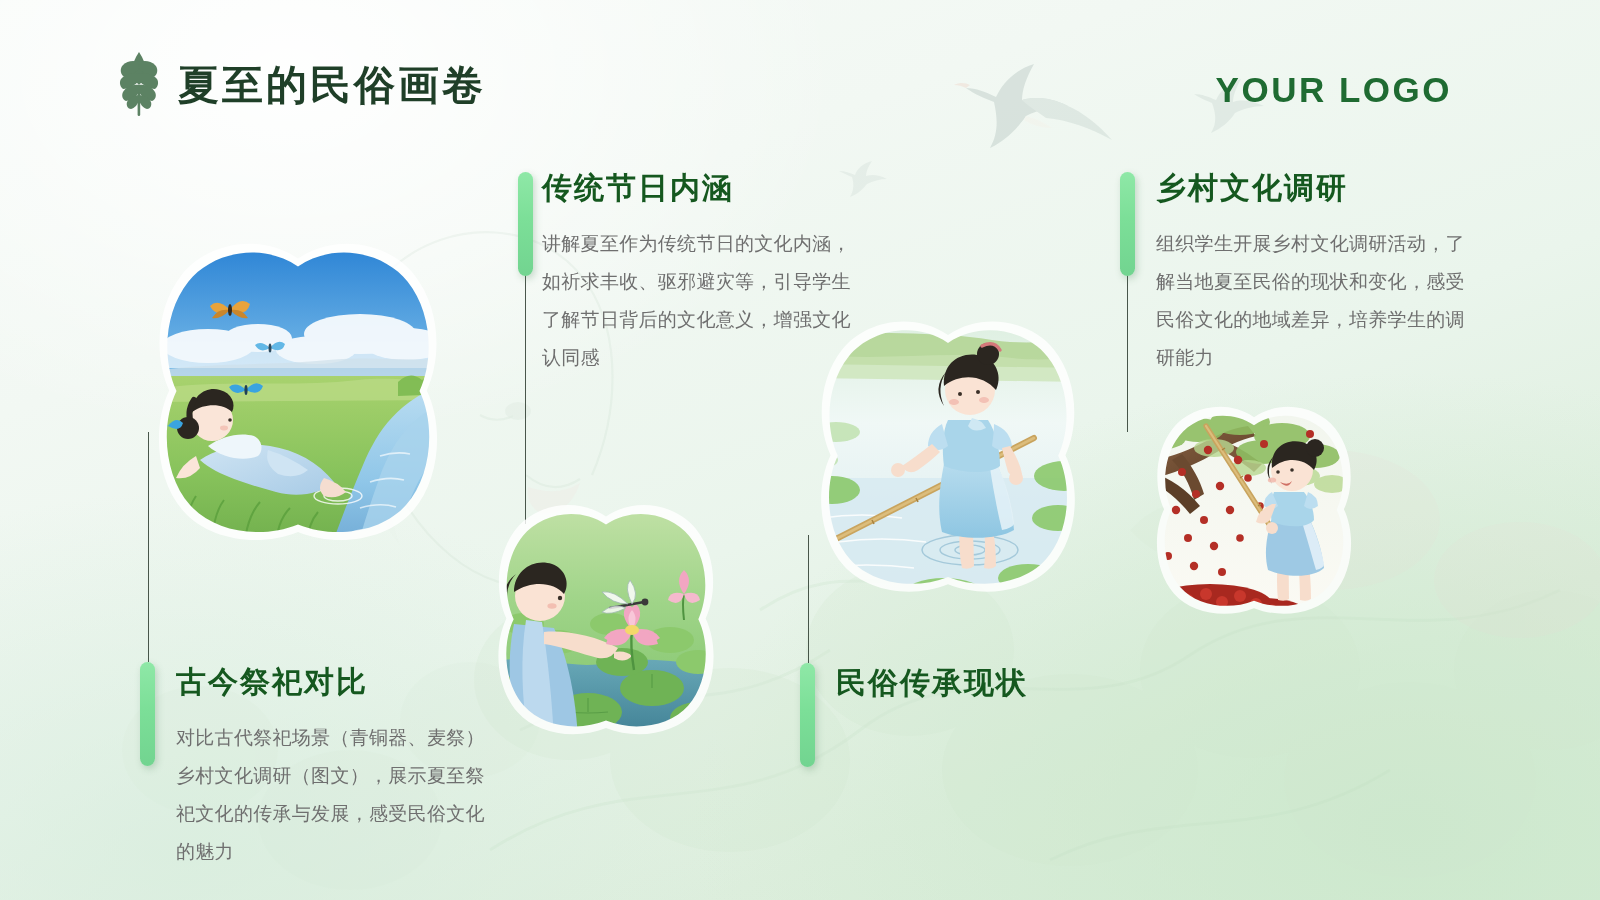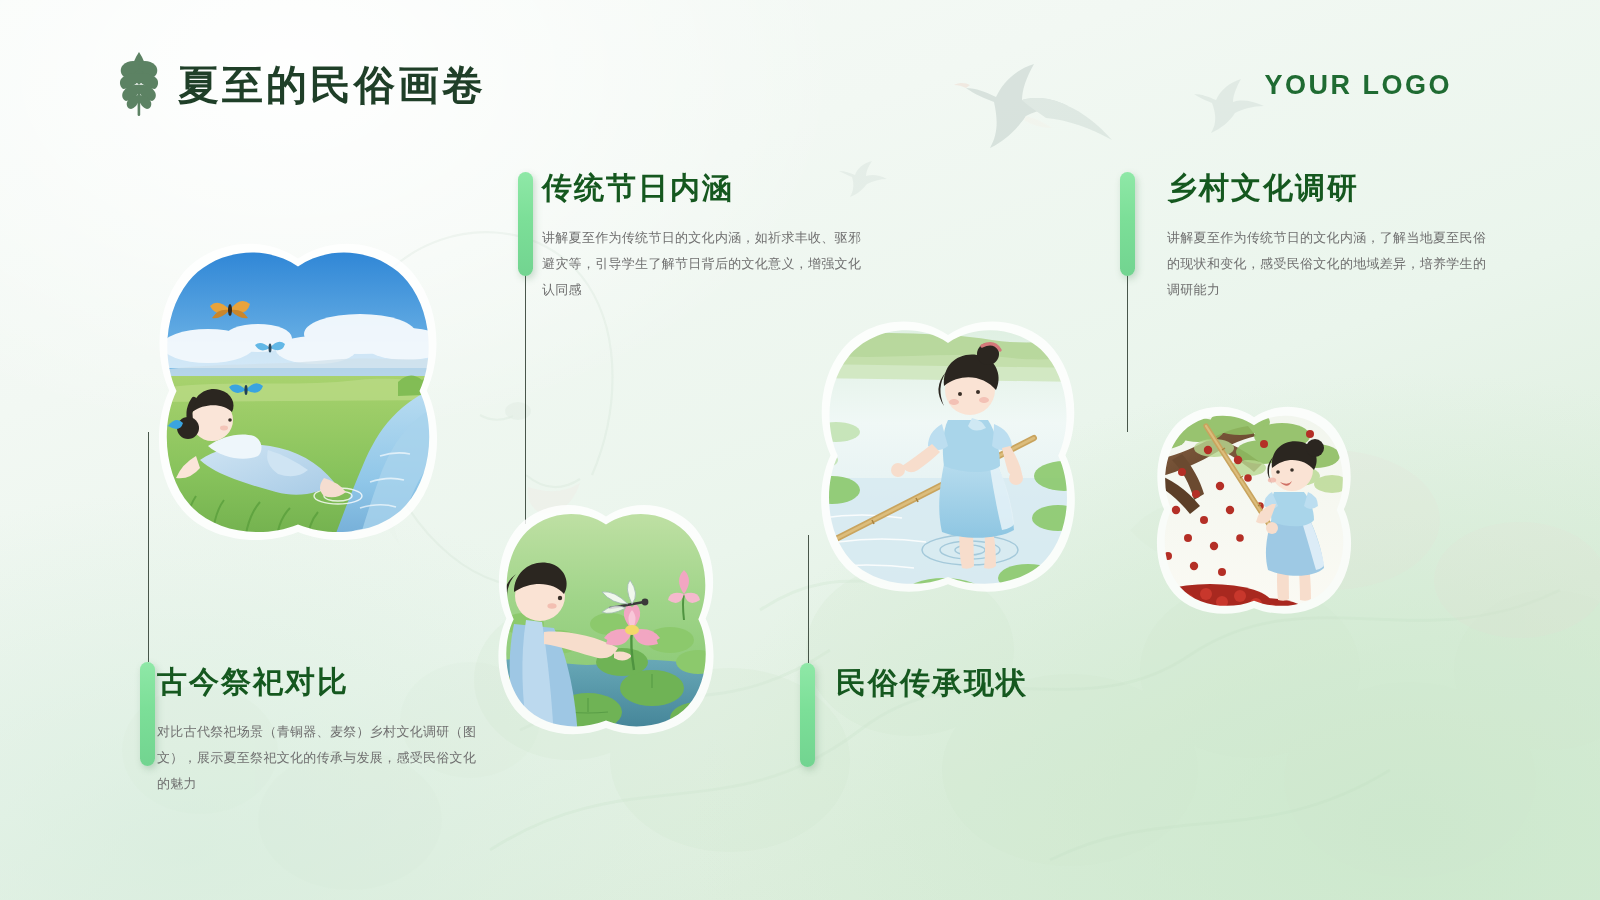--- a/index.html
+++ b/index.html
@@ -49,21 +49,21 @@
     position:absolute; left:178px; top:58px;
     font-size:41px; font-weight:700; letter-spacing:3px;
     color:#1f3f28;
     font-family:"Liberation Serif", serif;
     white-space:nowrap;
   }
 
   .logo{
     position:absolute; right:148px; top:70px;
     font-family:"Liberation Sans", sans-serif;
-    font-size:27px; font-weight:700; letter-spacing:2.5px;
+    font-size:35px; font-weight:700; letter-spacing:2.5px;
     color:#1f6b32;
     white-space:nowrap;
   }
 
   
   .conn{ position:absolute; width:1px; background:#2c3a2e; opacity:.85; }
 
   
   .block{ position:absolute; }
 
@@ -74,21 +74,21 @@
   }
 
   .block h3{
     font-size:30px; font-weight:700; letter-spacing:2px;
     color:#15581f;
     font-family:"Liberation Serif", serif;
     white-space:nowrap;
     margin:0 0 16px 0;
   }
   .block p{
-    font-size:13px; line-height:2.0;
+    font-size:19px; line-height:2.0;
     color:#6f6f6f;
     font-family:"Liberation Serif", serif;
     letter-spacing:.3px;
     width:320px;
   }
 
   
   .photo{ position:absolute; }
   .photo .clip{
     width:100%; height:100%;
@@ -614,31 +614,31 @@
   </div>
 
   <div class="block" style="left:518px; top:168px; width:380px;">
     <div class="pill" style="top:4px; height:104px;"></div>
     <div style="margin-left:24px;">
       <h3>传统节日内涵</h3>
       <p>讲解夏至作为传统节日的文化内涵，如祈求丰收、驱邪避灾等，引导学生了解节日背后的文化意义，增强文化认同感</p>
     </div>
   </div>
 
-  <div class="block" style="left:1120px; top:168px; width:380px;padding-left:11px;">
+  <div class="block" style="left:1120px; top:168px; width:380px;">
     <div class="pill" style="top:4px; height:104px;"></div>
     <div style="margin-left:36px;">
       <h3>乡村文化调研</h3>
-      <p>讲解夏至作为传统节日的文化内涵，了解当地夏至民俗的现状和变化，感受民俗文化的地域差异，培养学生的调研能力</p>
+      <p>组织学生开展乡村文化调研活动，了解当地夏至民俗的现状和变化，感受民俗文化的地域差异，培养学生的调研能力</p>
     </div>
   </div>
 
   <div class="block" style="left:140px; top:662px; width:380px;">
     <div class="pill" style="top:0px; height:104px;"></div>
-    <div style="margin-left:17px;">
+    <div style="margin-left:36px;">
       <h3>古今祭祀对比</h3>
       <p>对比古代祭祀场景（青铜器、麦祭）乡村文化调研（图文），展示夏至祭祀文化的传承与发展，感受民俗文化的魅力</p>
     </div>
   </div>
 
   <div class="block" style="left:800px; top:663px; width:380px;">
     <div class="pill" style="top:0px; height:104px;"></div>
     <div style="margin-left:36px;">
       <h3>民俗传承现状</h3>
     </div>

